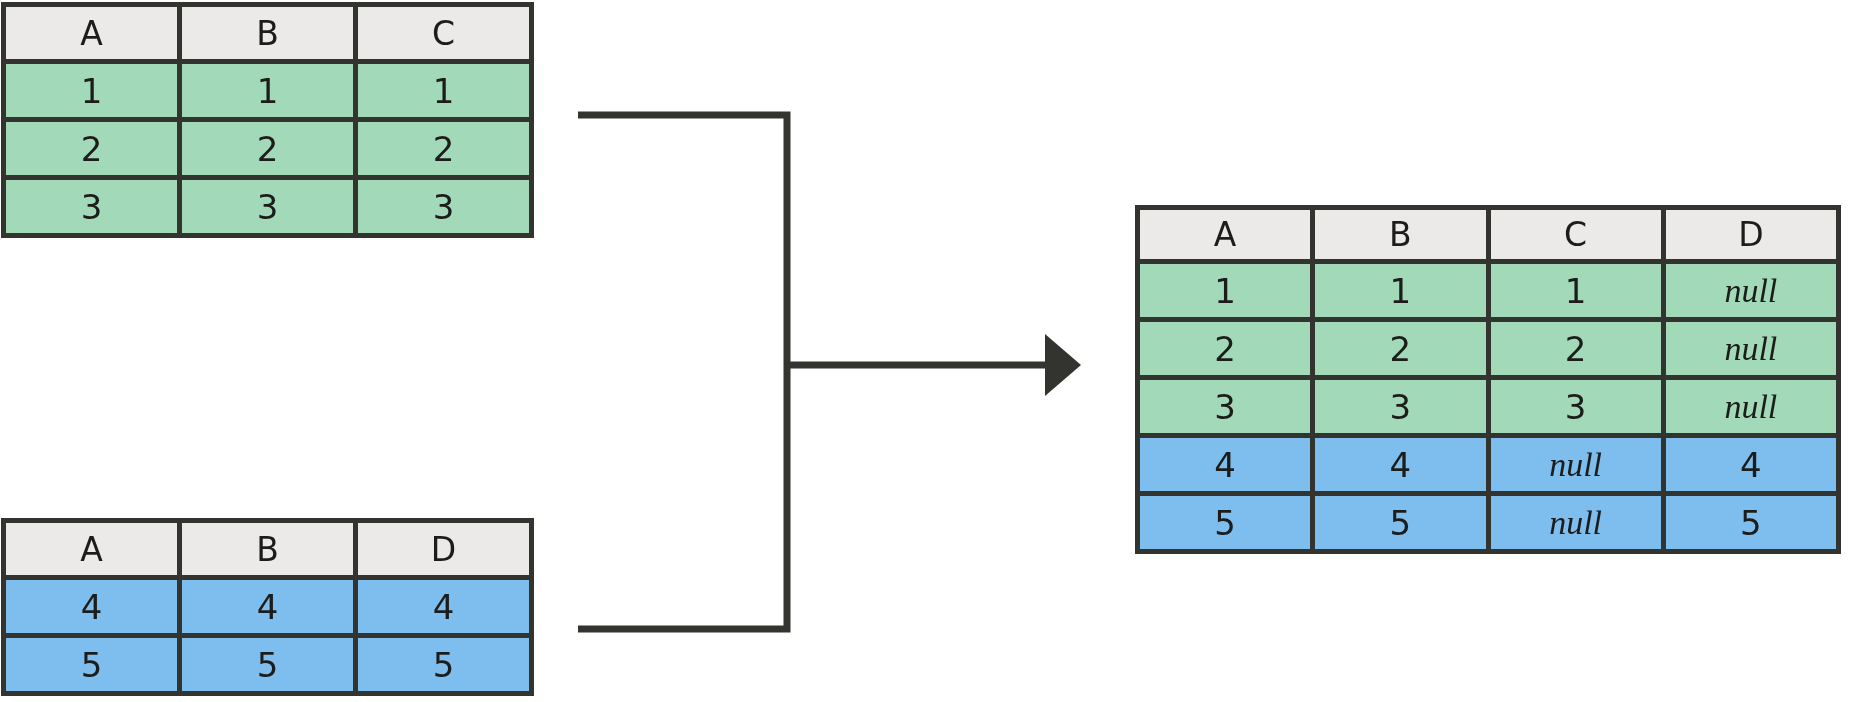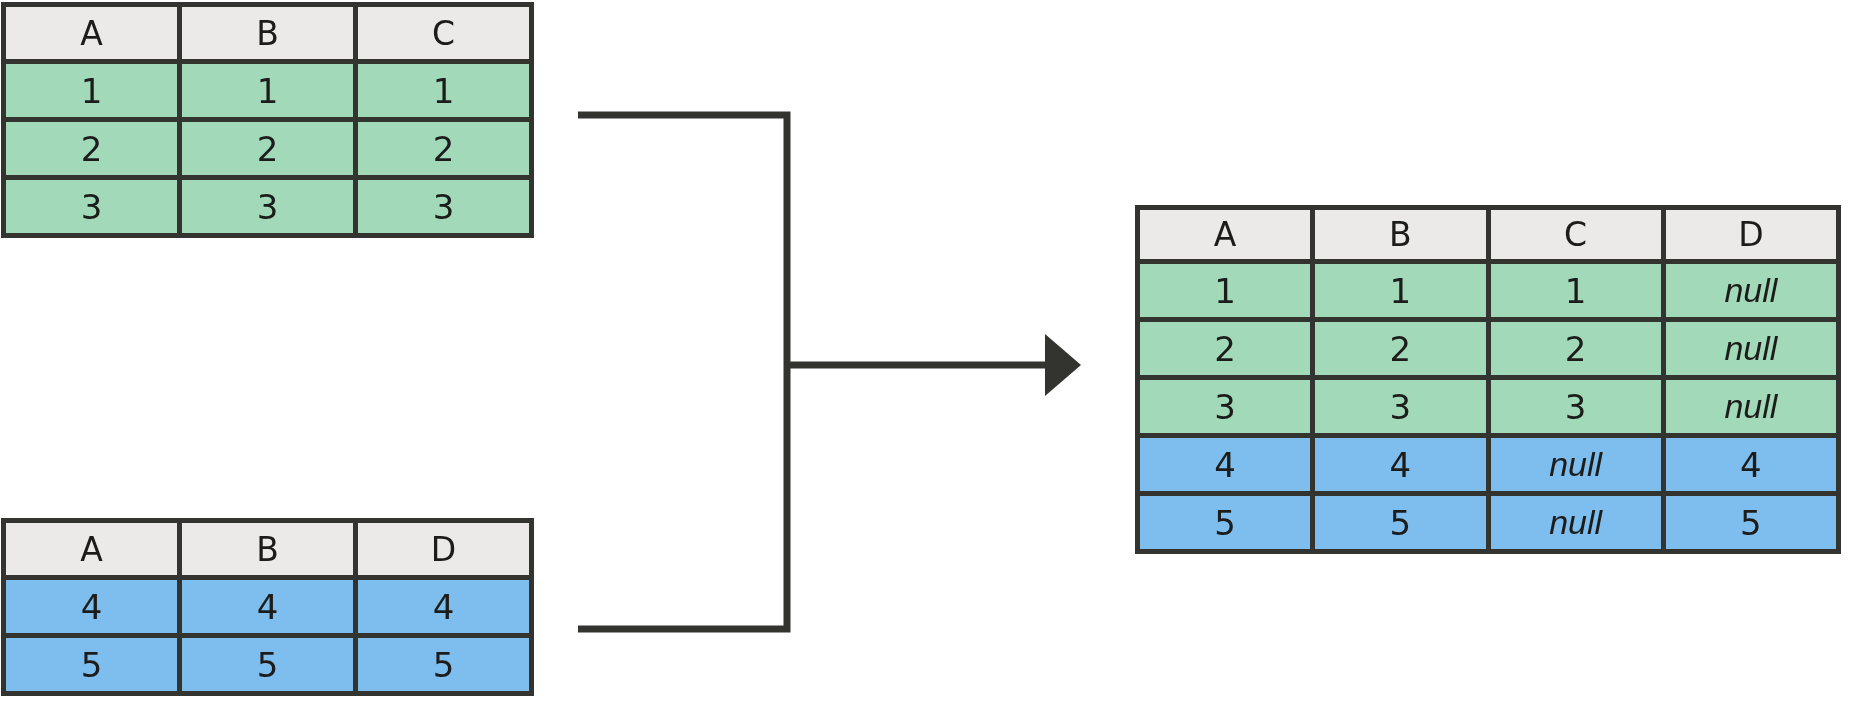--- a/index.html
+++ b/index.html
@@ -41,21 +41,21 @@
     white-space: nowrap;
   }
   .tbl th {
     background: #EBEAE8;
     font-size: 33px;
   }
   .c-green { background: #A1D9B9; }
   .c-blue  { background: #7EBEEE; }
   .null-val {
     font-style: italic;
-    font-family: Liberation Sans, sans-serif;
+    font-family: Liberation Serif, serif;
   }
 
   
   #table-left-top {
     left: 1px;
     top: 2px;
     width: 533px;
   }
   #table-left-top th { height: 57px; }
   #table-left-top td { height: 58px; }

